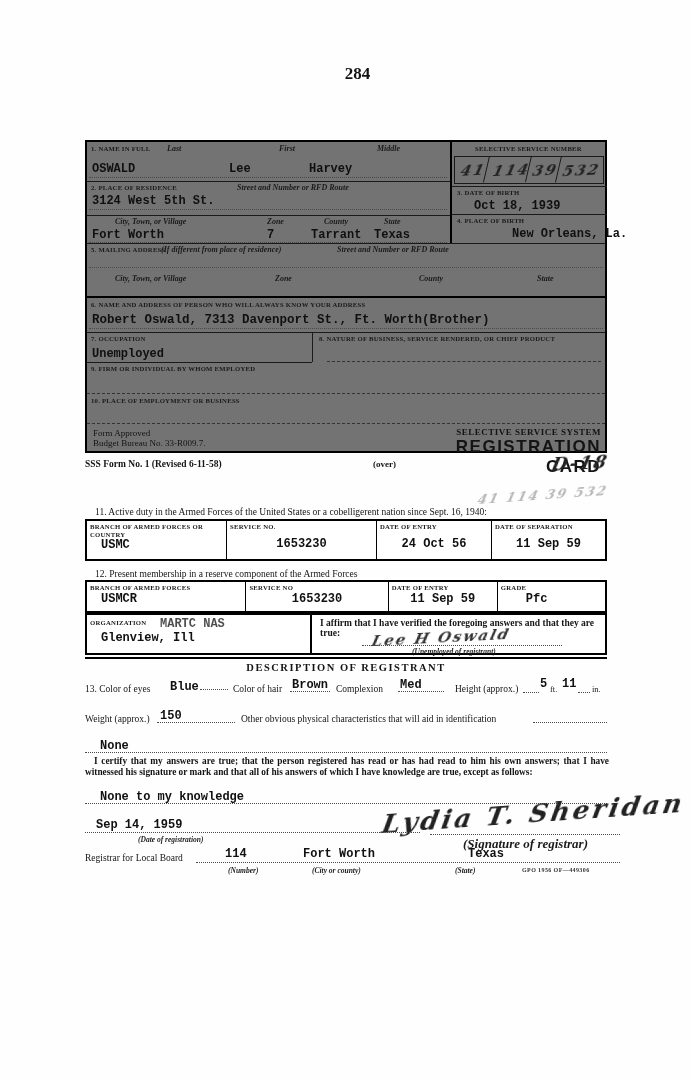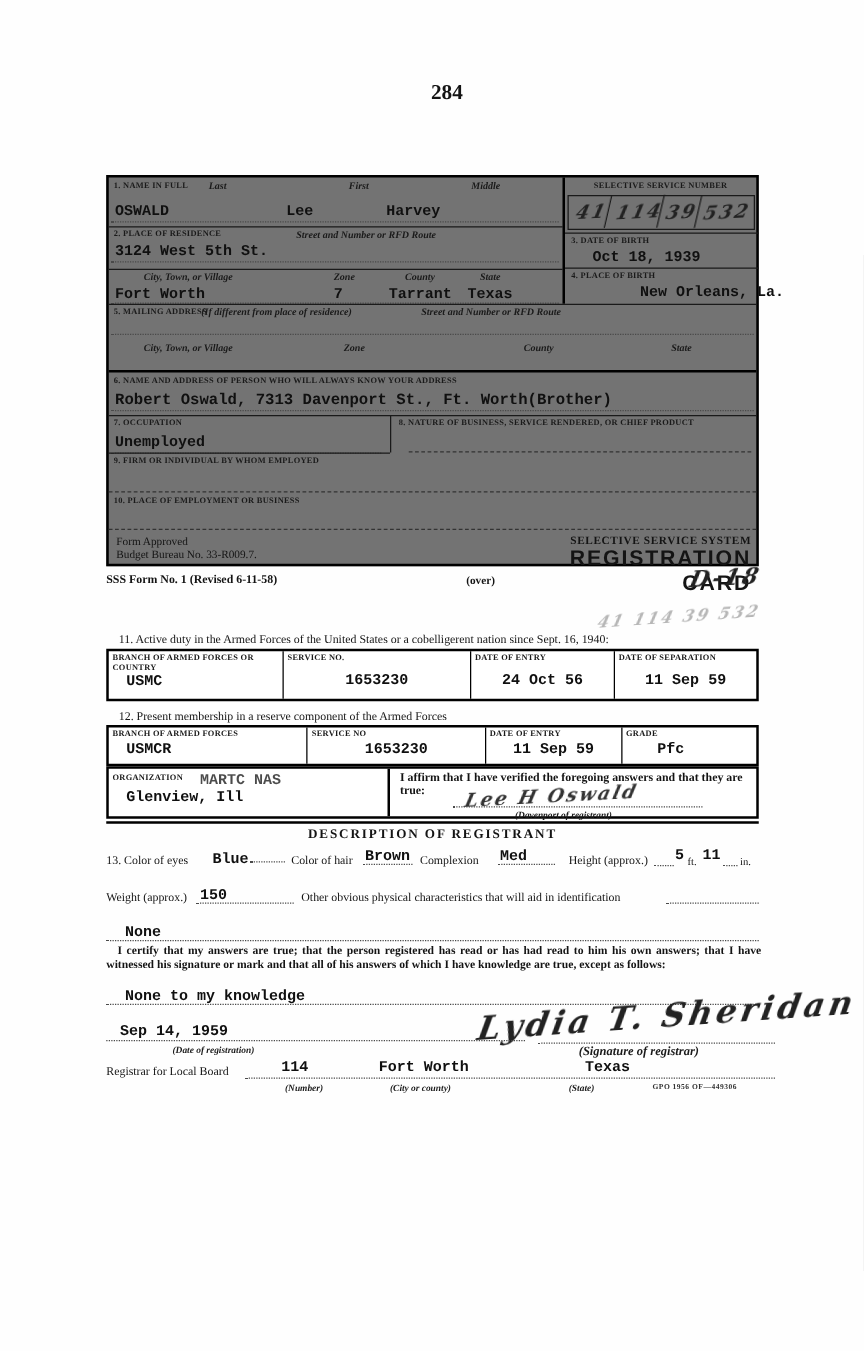--- a/index.html
+++ b/index.html
@@ -167,21 +167,21 @@
   <div class="tbl abs" style="left:85px;top:613px;width:522px;height:42px;">
     <div class="tcol" style="width:225px;border-right:2px solid #000;position:relative;">
       <span class="plabel abs" style="left:3px;top:4px;">ORGANIZATION</span>
       <span class="typed abs" style="left:58px;top:3px;opacity:.75;margin-left:15px;">MARTC NAS</span>
       <span class="typed abs" style="left:14px;top:17px;">Glenview, Ill</span>
     </div>
     <div class="tcol" style="width:293px;position:relative;">
       <span class="serif9 abs" style="left:8px;top:3px;font-weight:bold;white-space:normal;width:280px;">I affirm that I have verified the foregoing answers and that they are true:</span>
       <span class="hand scrawl abs" style="left:60px;top:13px;font-size:15px;color:#333;">Lee H Oswald</span>
       <div class="abs dotseg" style="left:50px;top:20px;width:200px;"></div>
-      <span class="ilabel abs" style="left:100px;top:32px;font-size:7.5px;">(Davenport of registrant)</span>
+      <span class="ilabel abs" style="left:100px;top:32px;font-size:7.5px;">(Unemployed of registrant)</span>
     </div>
   </div>
   <div class="hline2 abs" style="left:85px;top:657px;width:522px;"></div>
 
   <div class="abs" style="left:85px;top:662px;width:522px;text-align:center;font-size:10.5px;font-weight:bold;letter-spacing:1.5px;">DESCRIPTION OF REGISTRANT</div>
 
   <span class="serif9 abs" style="left:85px;top:684px;">13. Color of eyes</span>
   <span class="typed abs" style="left:170px;top:681px;">Blue</span>
   <div class="abs dotseg" style="left:200px;top:679px;width:28px;"></div>
   <span class="serif9 abs" style="left:233px;top:684px;">Color of hair</span>
@@ -211,21 +211,21 @@
 
   <span class="typed abs" style="left:100px;top:791px;">None to my knowledge</span>
   <div class="abs dotseg" style="left:85px;top:793px;width:522px;"></div>
 
   <span class="hand abs" style="left:382px;top:798px;font-size:26px;letter-spacing:3px;transform:rotate(-4deg) skewX(-14deg);filter:blur(.3px);">Lydia T. Sheridan</span>
 
   <span class="typed abs" style="left:96px;top:819px;">Sep 14, 1959</span>
   <div class="abs dotseg" style="left:85px;top:822px;width:335px;"></div>
   <span class="ilabel abs" style="left:138px;top:835px;font-size:7.5px;">(Date of registration)</span>
   <div class="abs dotseg" style="left:430px;top:824px;width:190px;"></div>
-  <span class="ilabel abs" style="left:463px;top:836px;font-size:10px;">(Signature of registrar)</span>
+  <span class="ilabel abs" style="left:463px;top:836px;font-size:13px;">(Signature of registrar)</span>
 
   <span class="serif9 abs" style="left:85px;top:853px;">Registrar for Local Board</span>
   <span class="typed abs" style="left:225px;top:848px;">114</span>
   <span class="typed abs" style="left:303px;top:848px;">Fort Worth</span>
   <span class="typed abs" style="left:468px;top:848px;">Texas</span>
   <div class="abs dotseg" style="left:196px;top:852px;width:424px;"></div>
   <span class="ilabel abs" style="left:228px;top:866px;font-size:7.5px;">(Number)</span>
   <span class="ilabel abs" style="left:312px;top:866px;font-size:7.5px;">(City or county)</span>
   <span class="ilabel abs" style="left:455px;top:866px;font-size:7.5px;">(State)</span>
   <span class="abs" style="left:522px;top:867px;font-size:6px;font-weight:bold;letter-spacing:.4px;color:#333;">GPO  1956 OF—449306</span>

